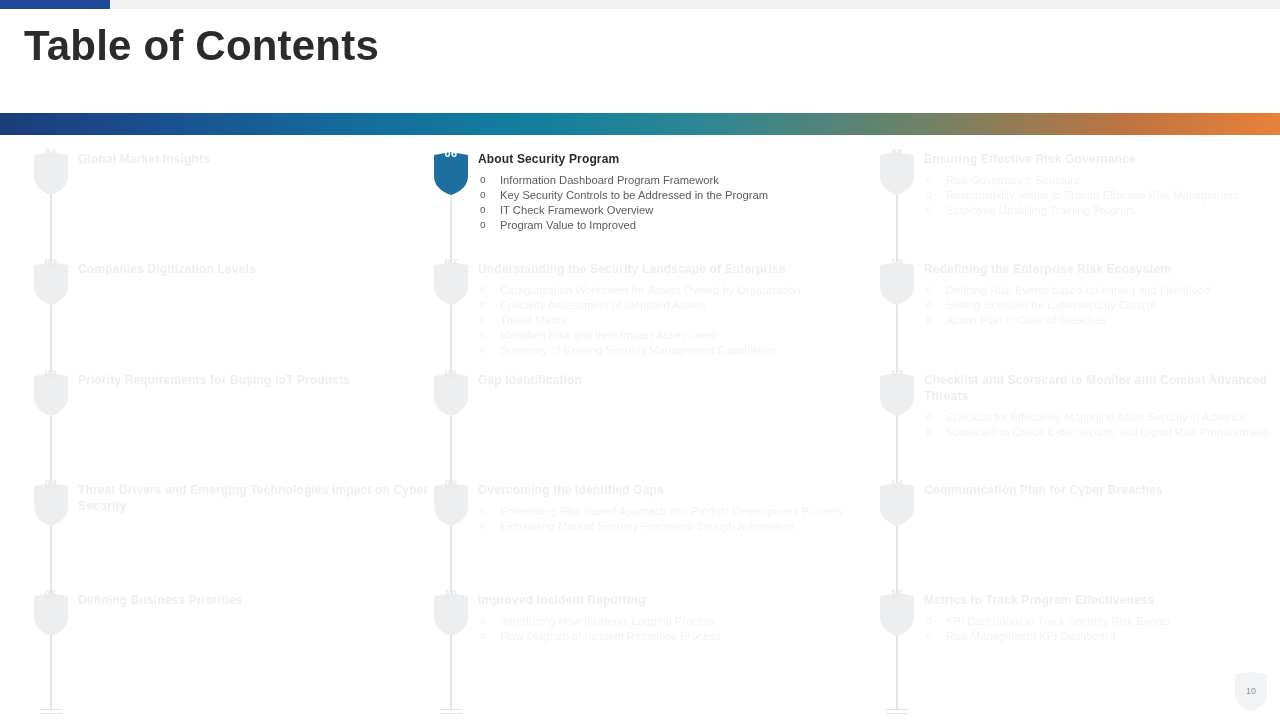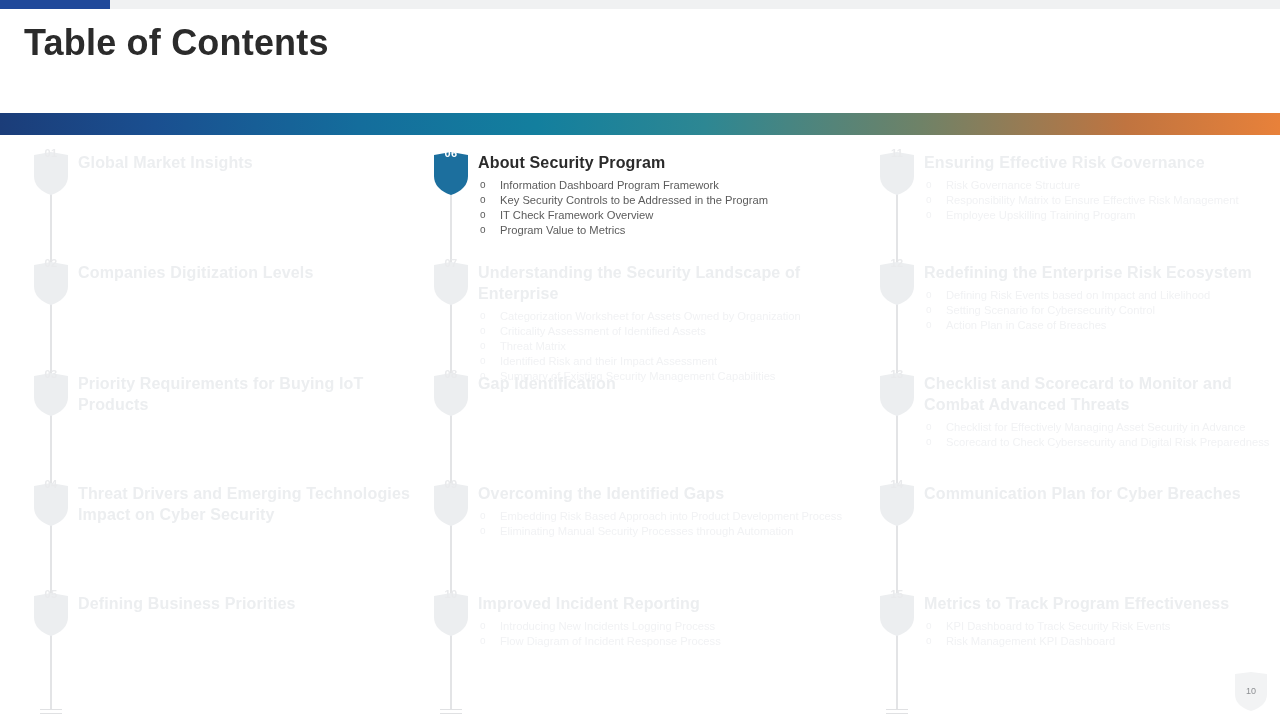--- a/index.html
+++ b/index.html
@@ -29,21 +29,21 @@
     width: 110px;
     height: 9px;
     background: #20499a;
   }
 
   
   .slide-title {
     position: absolute;
     top: 22px;
     left: 24px;
-    font-size: 36px;
+    font-size: 42px;
     font-weight: bold;
     color: #2b2b2b;
     letter-spacing: 0.2px;
   }
 
   
   .gradient-bar {
     position: absolute;
     top: 113px;
     left: 0;
@@ -126,21 +126,21 @@
   .shield.inactive .num { color: #e9eaec; }
 
   
   .entry-body {
     position: absolute;
     left: 54px;
     top: 0;
     right: 0;
   }
   .entry-heading {
-    font-size: 16px;
+    font-size: 12px;
     font-weight: bold;
     color: #eceef0;
     line-height: 1.32;
     letter-spacing: 0.15px;
   }
   .entry.active .entry-heading { color: #2b2b2b; }
 
   .bullets {
     margin: 5px 0 0 0;
     padding: 0;
@@ -266,21 +266,21 @@
             <path d="M1 3 L18 0 L35 3 L35 24 Q35 37 18 43 Q1 37 1 24 Z" fill="#1c6f9e"></path>
           </svg>
           <span class="num">06</span>
         </div>
         <div class="entry-body">
           <div class="entry-heading">About Security Program</div>
           <ul class="bullets">
             <li><span class="marker">o</span><span>Information Dashboard Program Framework</span></li>
             <li><span class="marker">o</span><span>Key Security Controls to be Addressed in the Program</span></li>
             <li><span class="marker">o</span><span>IT Check Framework Overview</span></li>
-            <li><span class="marker">o</span><span>Program Value to Metrics</span></li>
+            <li><span class="marker">o</span><span>Program Value to Improved</span></li>
           </ul>
         </div>
       </div>
       <div class="entry" style="top: 110px;">
         <div class="rail tall"></div>
         <div class="shield inactive">
           <svg width="36" height="44" viewBox="0 0 36 44">
             <path d="M1 3 L18 0 L35 3 L35 24 Q35 37 18 43 Q1 37 1 24 Z" fill="#eceef0"></path>
           </svg>
           <span class="num">07</span>

